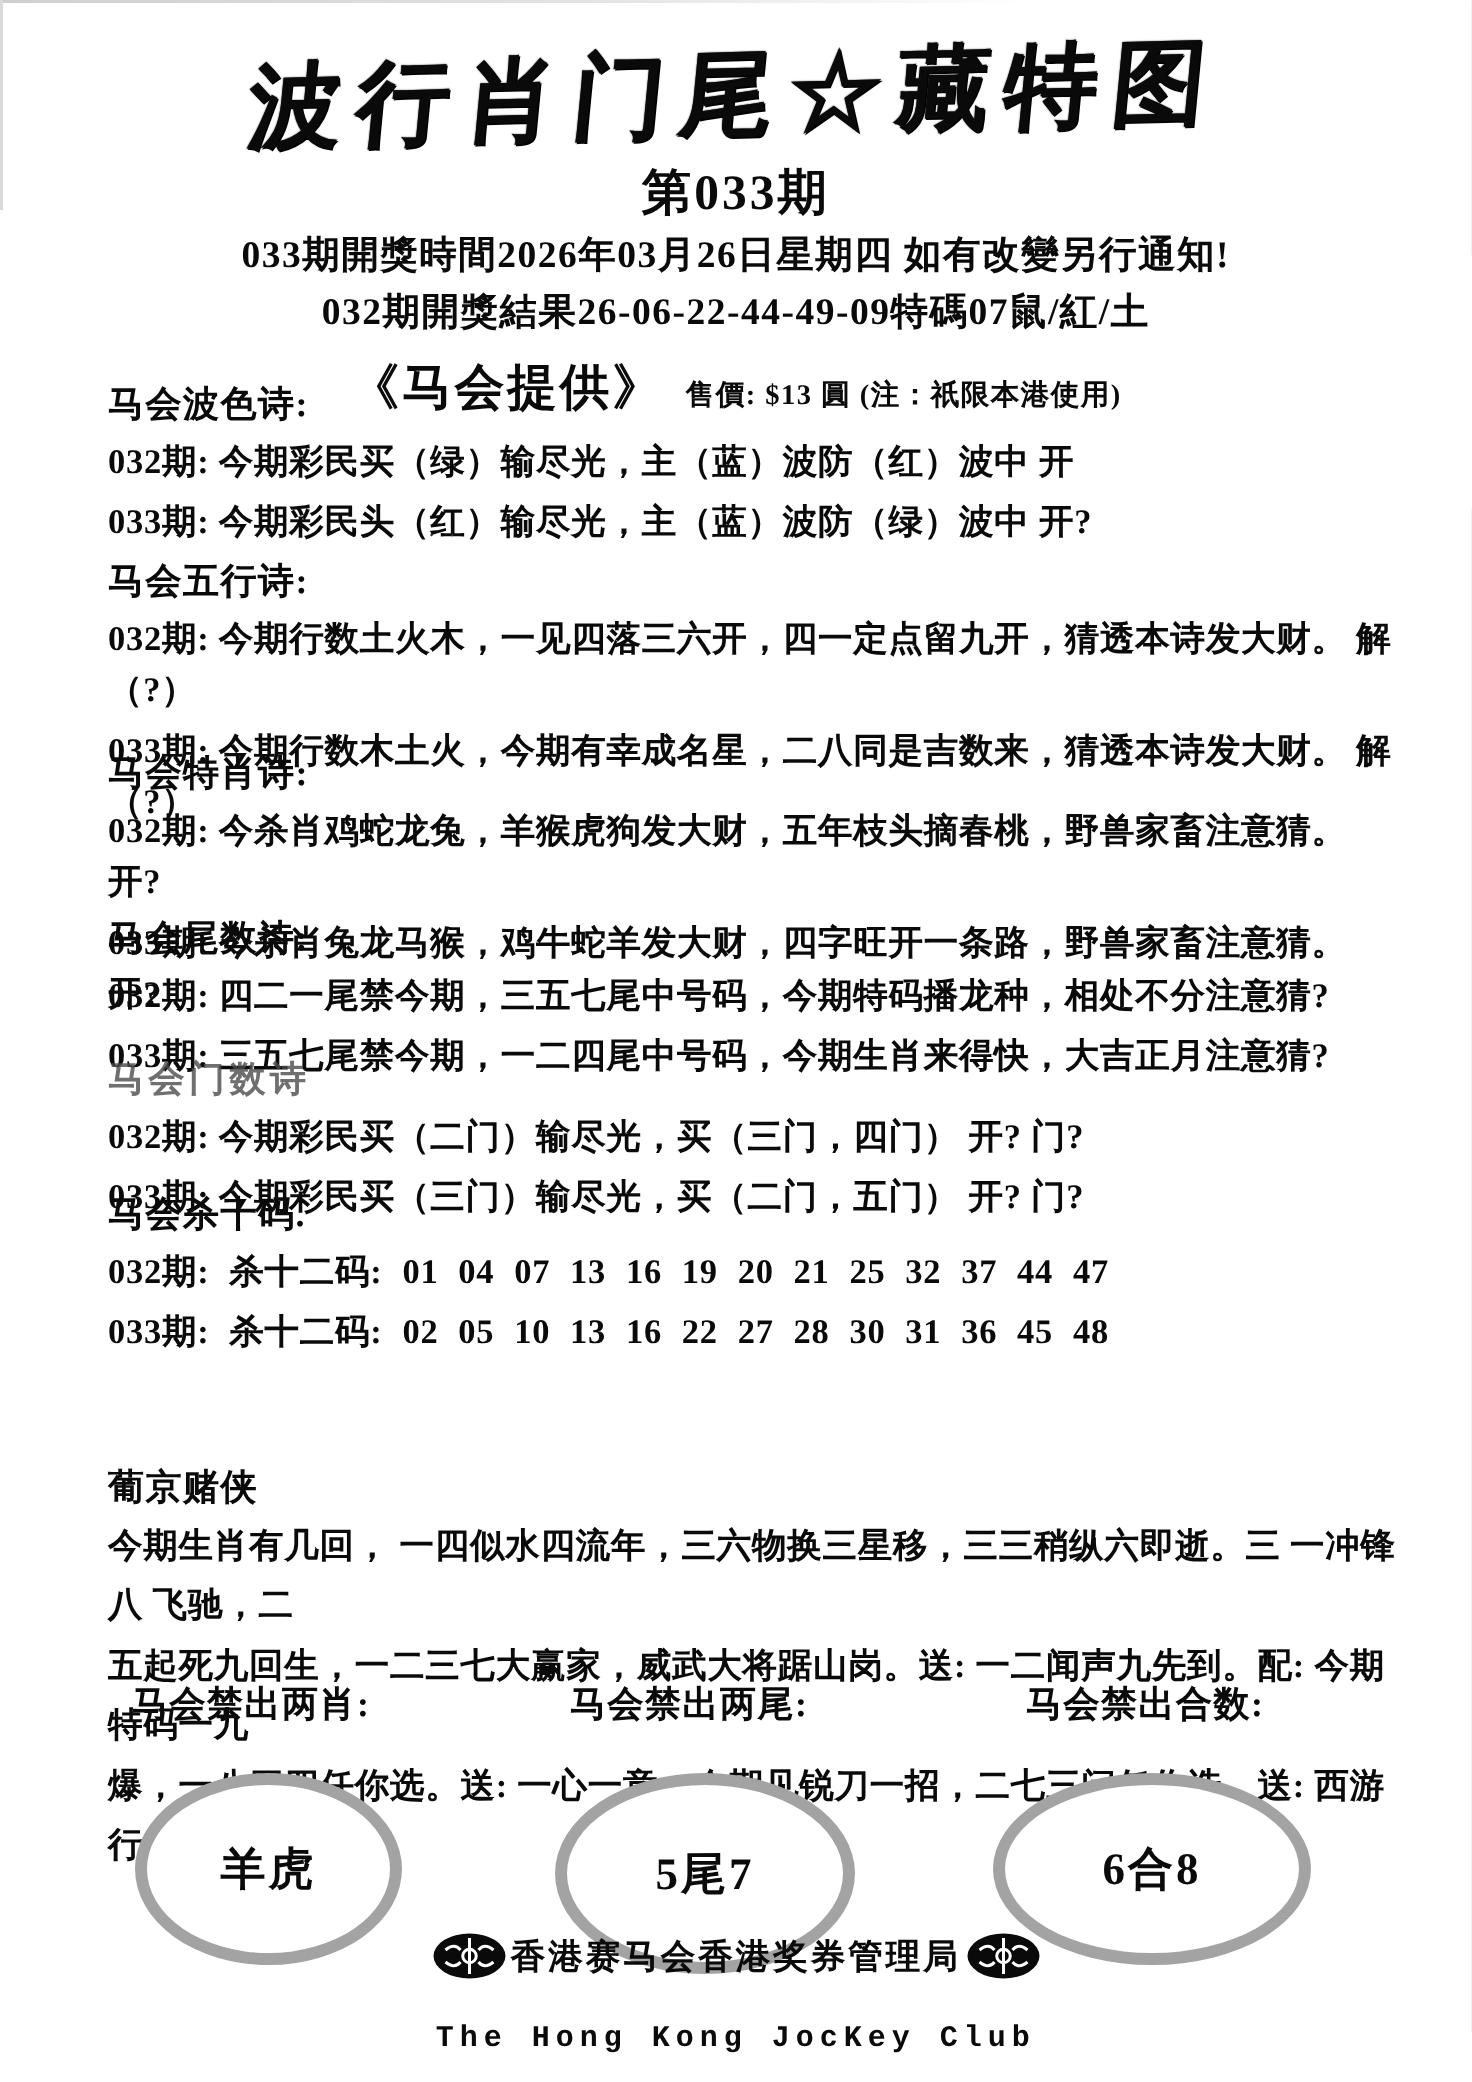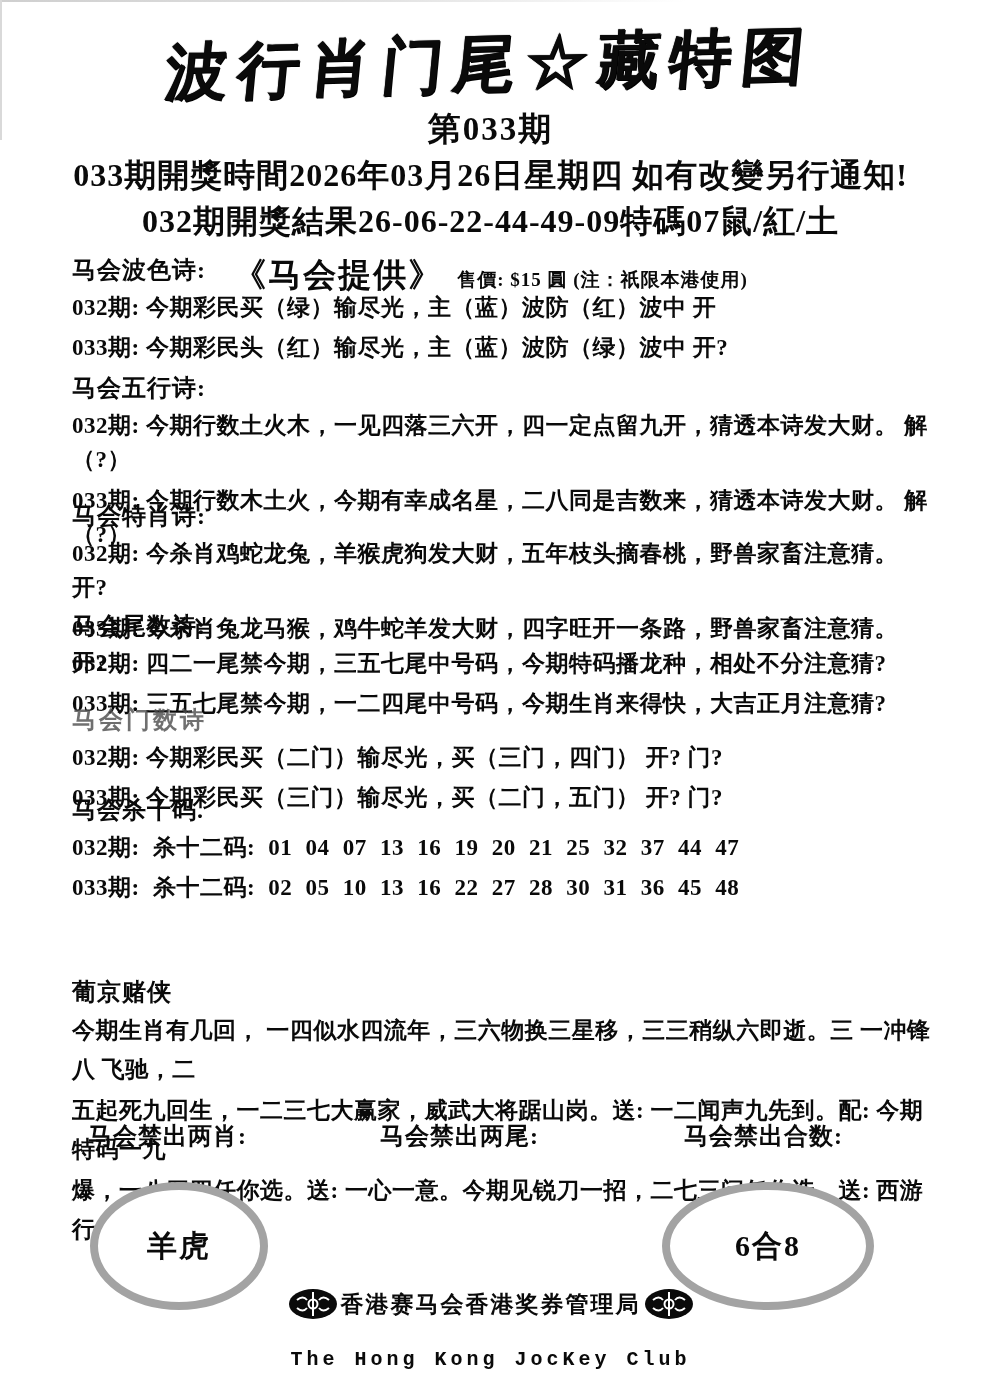--- a/index.html
+++ b/index.html
@@ -34,21 +34,21 @@
     text-shadow:1px 1px 0 #000, 0 0 1px #000;
     line-height:1.45;
     white-space:nowrap;
   }
   .issue{
     margin:0;text-align:center;
     font-size:33px;line-height:1.2;letter-spacing:2px;
   }
   .hdr-line{
     margin:6px 0 0 0;text-align:center;
-    font-size:32px;line-height:1.25;letter-spacing:1px;
+    font-size:25px;line-height:1.25;letter-spacing:1px;
   }
   .provider-row{
     margin-top:12px;
     display:flex;justify-content:center;align-items:baseline;gap:14px;
   }
   .provider{font-size:33px;letter-spacing:2px;}
   .price-note{font-size:19px;letter-spacing:1px;}
 
   
   .section{position:absolute;left:72px;width:865px;}
@@ -96,21 +96,21 @@
 <body>
 
 <div class="page">
 
   <h1 class="main-title">波行肖门尾☆藏特图</h1>
   <div class="issue">第033期</div>
   <div class="hdr-line">033期開獎時間2026年03月26日星期四 如有改變另行通知!</div>
   <div class="hdr-line">032期開獎結果26-06-22-44-49-09特碼07鼠/紅/土</div>
   <div class="provider-row">
     <span class="provider">《马会提供》</span>
-    <span class="price-note">售價: $15 圓 (注：祇限本港使用)</span>
+    <span class="price-note">售價: $13 圓 (注：祇限本港使用)</span>
   </div>
 
   <div class="section s1">
     <div class="sec-heading">马会波色诗:</div>
     <div class="sec-line">032期: 今期彩民买（绿）输尽光，主（蓝）波防（红）波中 开</div>
     <div class="sec-line">033期: 今期彩民头（红）输尽光，主（蓝）波防（绿）波中 开?</div>
   </div>
 
   <div class="ink-dots">· ·</div>
 
@@ -150,20 +150,21 @@
     <div class="sec-line">今期生肖有几回，  一四似水四流年，三六物换三星移，三三稍纵六即逝。三 一冲锋八 飞驰，二</div>
     <div class="sec-line">五起死九回生，一二三七大赢家，威武大将踞山岗。送: 一二闻声九先到。配: 今期特码一九</div>
     <div class="sec-line">爆，一八四四任你选。送: 一心一意。今期见锐刀一招，二七三问任你选。送: 西游行</div>
   </div>
 
   <div class="bans">
     <div class="ban-label bl-0">马会禁出两肖:</div>
     <div class="ban-label bl-1">马会禁出两尾:</div>
     <div class="ban-label bl-2">马会禁出合数:</div>
     <div class="ban-oval bo-0">羊虎</div>
+    <div class="ban-oval bo-1">5尾7</div>
     <div class="ban-oval bo-2">6合8</div>
   </div>
 
   <div class="footer">
     <div class="footer-row">
       <svg class="emblem" viewBox="0 0 52 36">
         <ellipse cx="26" cy="18" rx="24" ry="15" fill="#0a0a0a"></ellipse>
         <circle cx="26" cy="18" r="4.5" fill="none" stroke="#fff" stroke-width="2"></circle>
         <path d="M26 6 L26 30" stroke="#fff" stroke-width="2"></path>
         <path d="M10 14 q6 -5 10 0 M10 22 q6 5 10 0" stroke="#fff" stroke-width="2" fill="none"></path>

